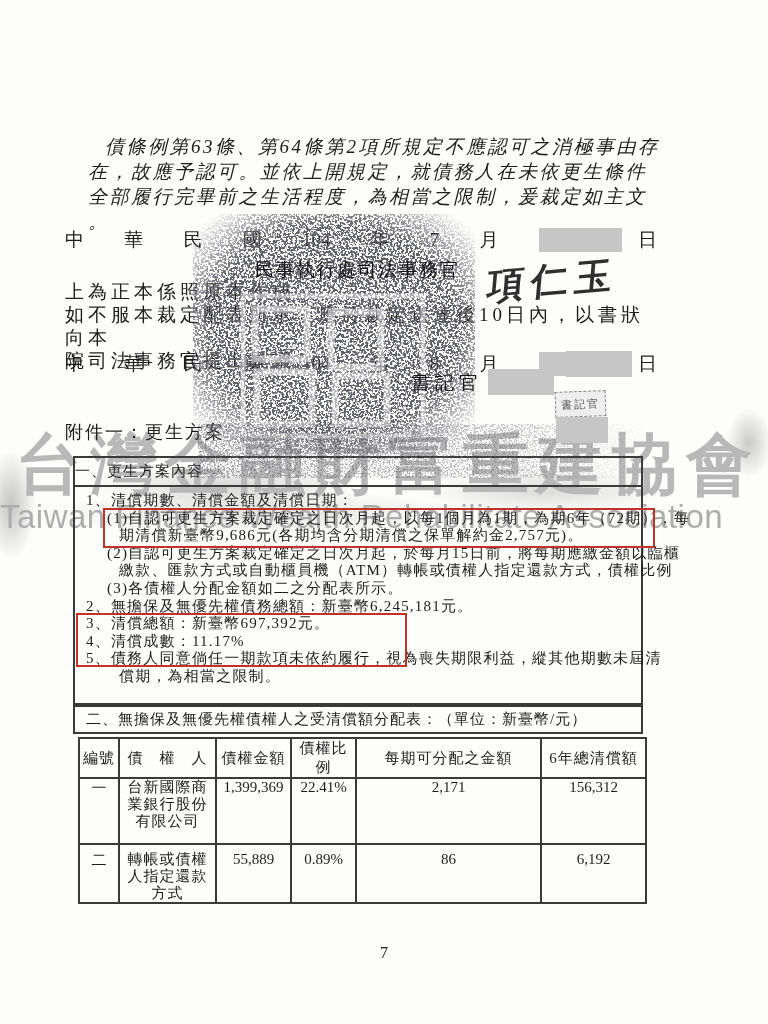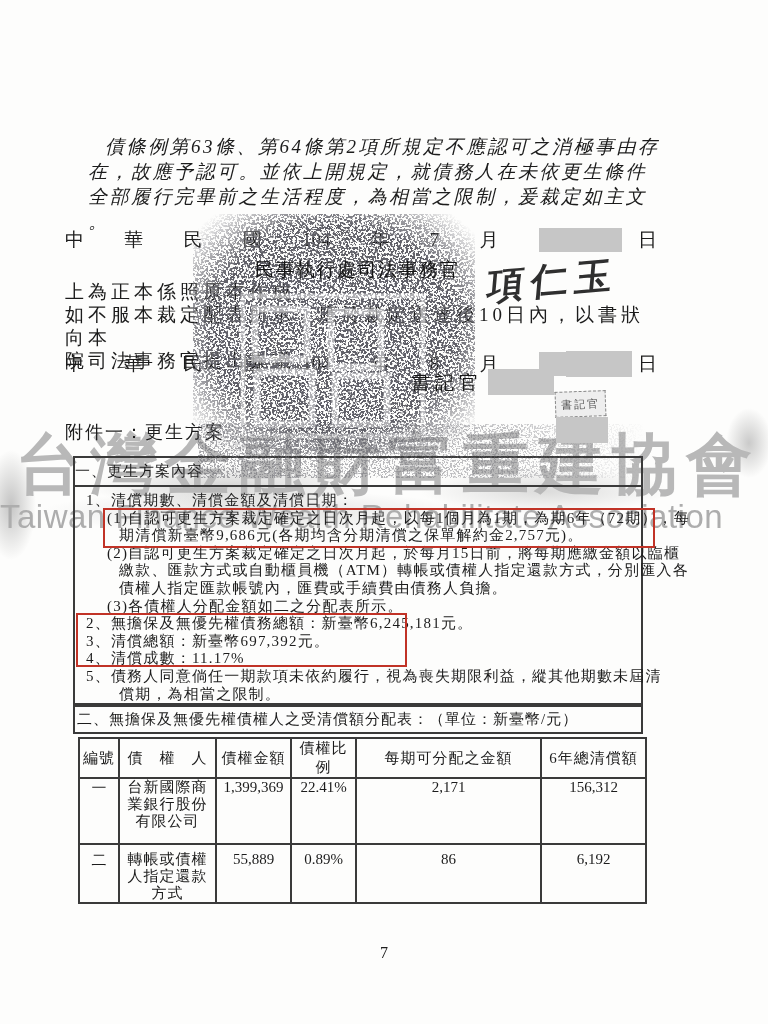--- a/index.html
+++ b/index.html
@@ -55,21 +55,21 @@
   .box1{left:73px;top:456px;width:570px;height:249px;border:2px solid #3a3a3a;box-sizing:border-box;z-index:2;background:transparent;}
   .box1-hd{height:27px;border-bottom:2px solid #3a3a3a;font-size:15px;line-height:27px;letter-spacing:1px;}
   .box1-body{padding:5px 11px 0 11px;font-size:15px;letter-spacing:1.2px;}
   .tline{line-height:17.6px;white-space:nowrap;}
   .tline.p1{padding-left:21px;}
   .tline.ind{padding-left:33px;}
   .redbox{border:2.5px solid #c13327;z-index:3;box-sizing:border-box;}
   .rb1{left:103px;top:508px;width:552px;height:40px;}
   .rb2{left:76px;top:613px;width:331px;height:54px;}
   .box2{left:73px;top:705px;width:570px;height:29px;border:2px solid #3a3a3a;box-sizing:border-box;
-        font-size:15px;line-height:25px;padding-left:2px;letter-spacing:1px;z-index:2;}
+        font-size:15px;line-height:25px;padding-left:11px;letter-spacing:1px;z-index:2;}
   .dtable{left:78px;top:737px;z-index:2;}
   table.alloc{border-collapse:collapse;table-layout:fixed;width:567px;font-size:15px;}
   table.alloc th,table.alloc td{border:2px solid #3a3a3a;padding:0;vertical-align:top;font-weight:normal;}
   table.alloc th{height:31px;text-align:center;vertical-align:middle;letter-spacing:1px;}
   .cw0{width:40px;} .cw1{width:97px;} .cw2{width:75px;} .cw3{width:65px;} .cw4{width:185px;} .cw5{width:105px;}
   .row1 td{height:64px;} .row2 td{height:47px;}
   td.cnum{text-align:center;padding-top:8px;}
   td.cname{text-align:center;padding:8px 4px 0 13px;line-height:17px;letter-spacing:1px;}
   .row2 td.cnum,.row2 td.cname{padding-top:6px;}
 </style>
@@ -190,22 +190,21 @@
   <div class="abs clerk-seal">書記官</div>
   <div class="abs redact r4"></div>
 
   <div class="abs box1">
     <div class="box1-hd">一、更生方案內容</div>
     <div class="box1-body">
       <div class="tline">1、清償期數、清償金額及清償日期：</div>
       <div class="tline p1">(1)自認可更生方案裁定確定之日次月起，以每1個月為1期，為期6年（72期），每</div>
       <div class="tline ind">期清償新臺幣9,686元(各期均含分期清償之保單解約金2,757元)。</div>
       <div class="tline p1">(2)自認可更生方案裁定確定之日次月起，於每月15日前，將每期應繳金額以臨櫃</div>
-      <div class="tline ind">繳款、匯款方式或自動櫃員機（ATM）轉帳或債權人指定還款方式，分別匯入各</div>
-      <div class="tline ind">債權人指定匯款帳號內，匯費或手續費由債務人負擔。</div>
+      <div class="tline ind">繳款、匯款方式或自動櫃員機（ATM）轉帳或債權人指定還款方式，債權比例</div>
       <div class="tline p1">(3)各債權人分配金額如二之分配表所示。</div>
       <div class="tline">2、無擔保及無優先權債務總額：新臺幣6,245,181元。</div>
       <div class="tline">3、清償總額：新臺幣697,392元。</div>
       <div class="tline">4、清償成數：11.17%</div>
       <div class="tline">5、債務人同意倘任一期款項未依約履行，視為喪失期限利益，縱其他期數未屆清</div>
       <div class="tline ind">償期，為相當之限制。</div>
     </div>
   </div>
   <div class="abs redbox rb1"></div>
   <div class="abs redbox rb2"></div>

